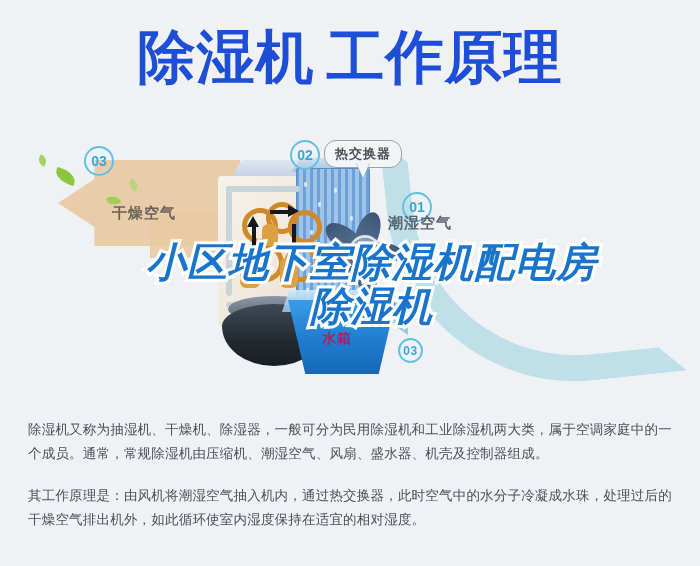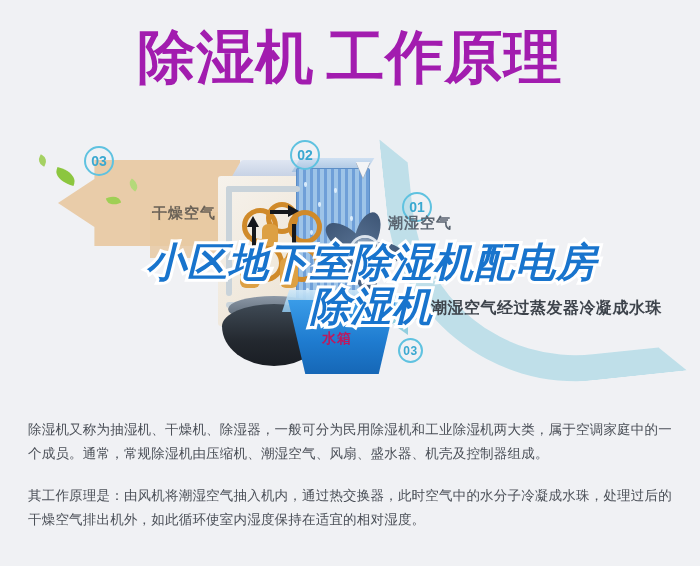--- a/index.html
+++ b/index.html
@@ -10,21 +10,21 @@
     overflow:hidden;
     position:relative;
   }
   #page{position:relative;width:700px;height:566px;background:#f0f1f4;overflow:hidden;}
 
   
   .title-row{
     position:absolute;left:0;top:26px;width:700px;
     text-align:center;
     font-size:58px;line-height:62px;
-    font-weight:bold;color:#a21caf;
+    font-weight:bold;color:#1d4ed8;
     letter-spacing:1px;
     white-space:nowrap;
   }
   .title-a{font-weight:bold;}
   .title-b{font-weight:bold;margin-left:12px;}
 
   
   .stage{
     position:absolute;left:0;top:118px;width:700px;height:280px;
     background:#f0f1f4;
@@ -60,21 +60,20 @@
   }
   .tan-arrow2{
     position:absolute;left:150px;top:94px;width:140px;height:46px;
     background:#e8c9a2;opacity:.85;
     clip-path:polygon(0 0,100% 0,100% 100%,0 100%);
   }
   .dry-label{
     position:absolute;left:112px;top:86px;
     font-size:15px;color:#6b6257;font-weight:bold;
     letter-spacing:1px;
-    margin-left:40px;
   }
 
   
   .leaf{position:absolute;background:#8cc63f;border-radius:0 80% 0 80%;}
   .leaf.l1{left:38px;top:38px;width:9px;height:9px;transform:rotate(30deg);background:#a5d162;}
   .leaf.l2{left:55px;top:52px;width:21px;height:13px;transform:rotate(18deg);background:#8cc63f;}
   .leaf.l3{left:107px;top:78px;width:13px;height:9px;transform:rotate(-20deg);background:#9fcf55;}
   .leaf.l4{left:128px;top:63px;width:11px;height:8px;transform:rotate(40deg);background:#b4d97a;}
 
   
@@ -328,28 +327,28 @@
     <div class="comp-top"></div>
     <div class="compressor"></div>
     <div class="tank-lip"></div>
     <div class="tank"></div>
     <div class="tank-label">水箱</div>
 
     <div class="badge b03">03</div>
     <div class="badge b02">02</div>
     <div class="badge b01">01</div>
 
+    <div class="callout">热交换器</div>
     <div class="callout-tail"></div>
 
     <div class="humid-label">潮湿空气</div>
 
     <div class="legend">
       <div class="legend-line legend-l1">
         <span class="badge-sm">02</span>
-        <span>潮湿空气经过蒸发器冷凝成水珠</span>
       </div>
       <div class="legend-line legend-l2">
         <span class="badge-sm">03</span>
       </div>
     </div>
 
   </div>
 
   <div class="overlay">
     <span>小区地下室除湿机配电房</span>

